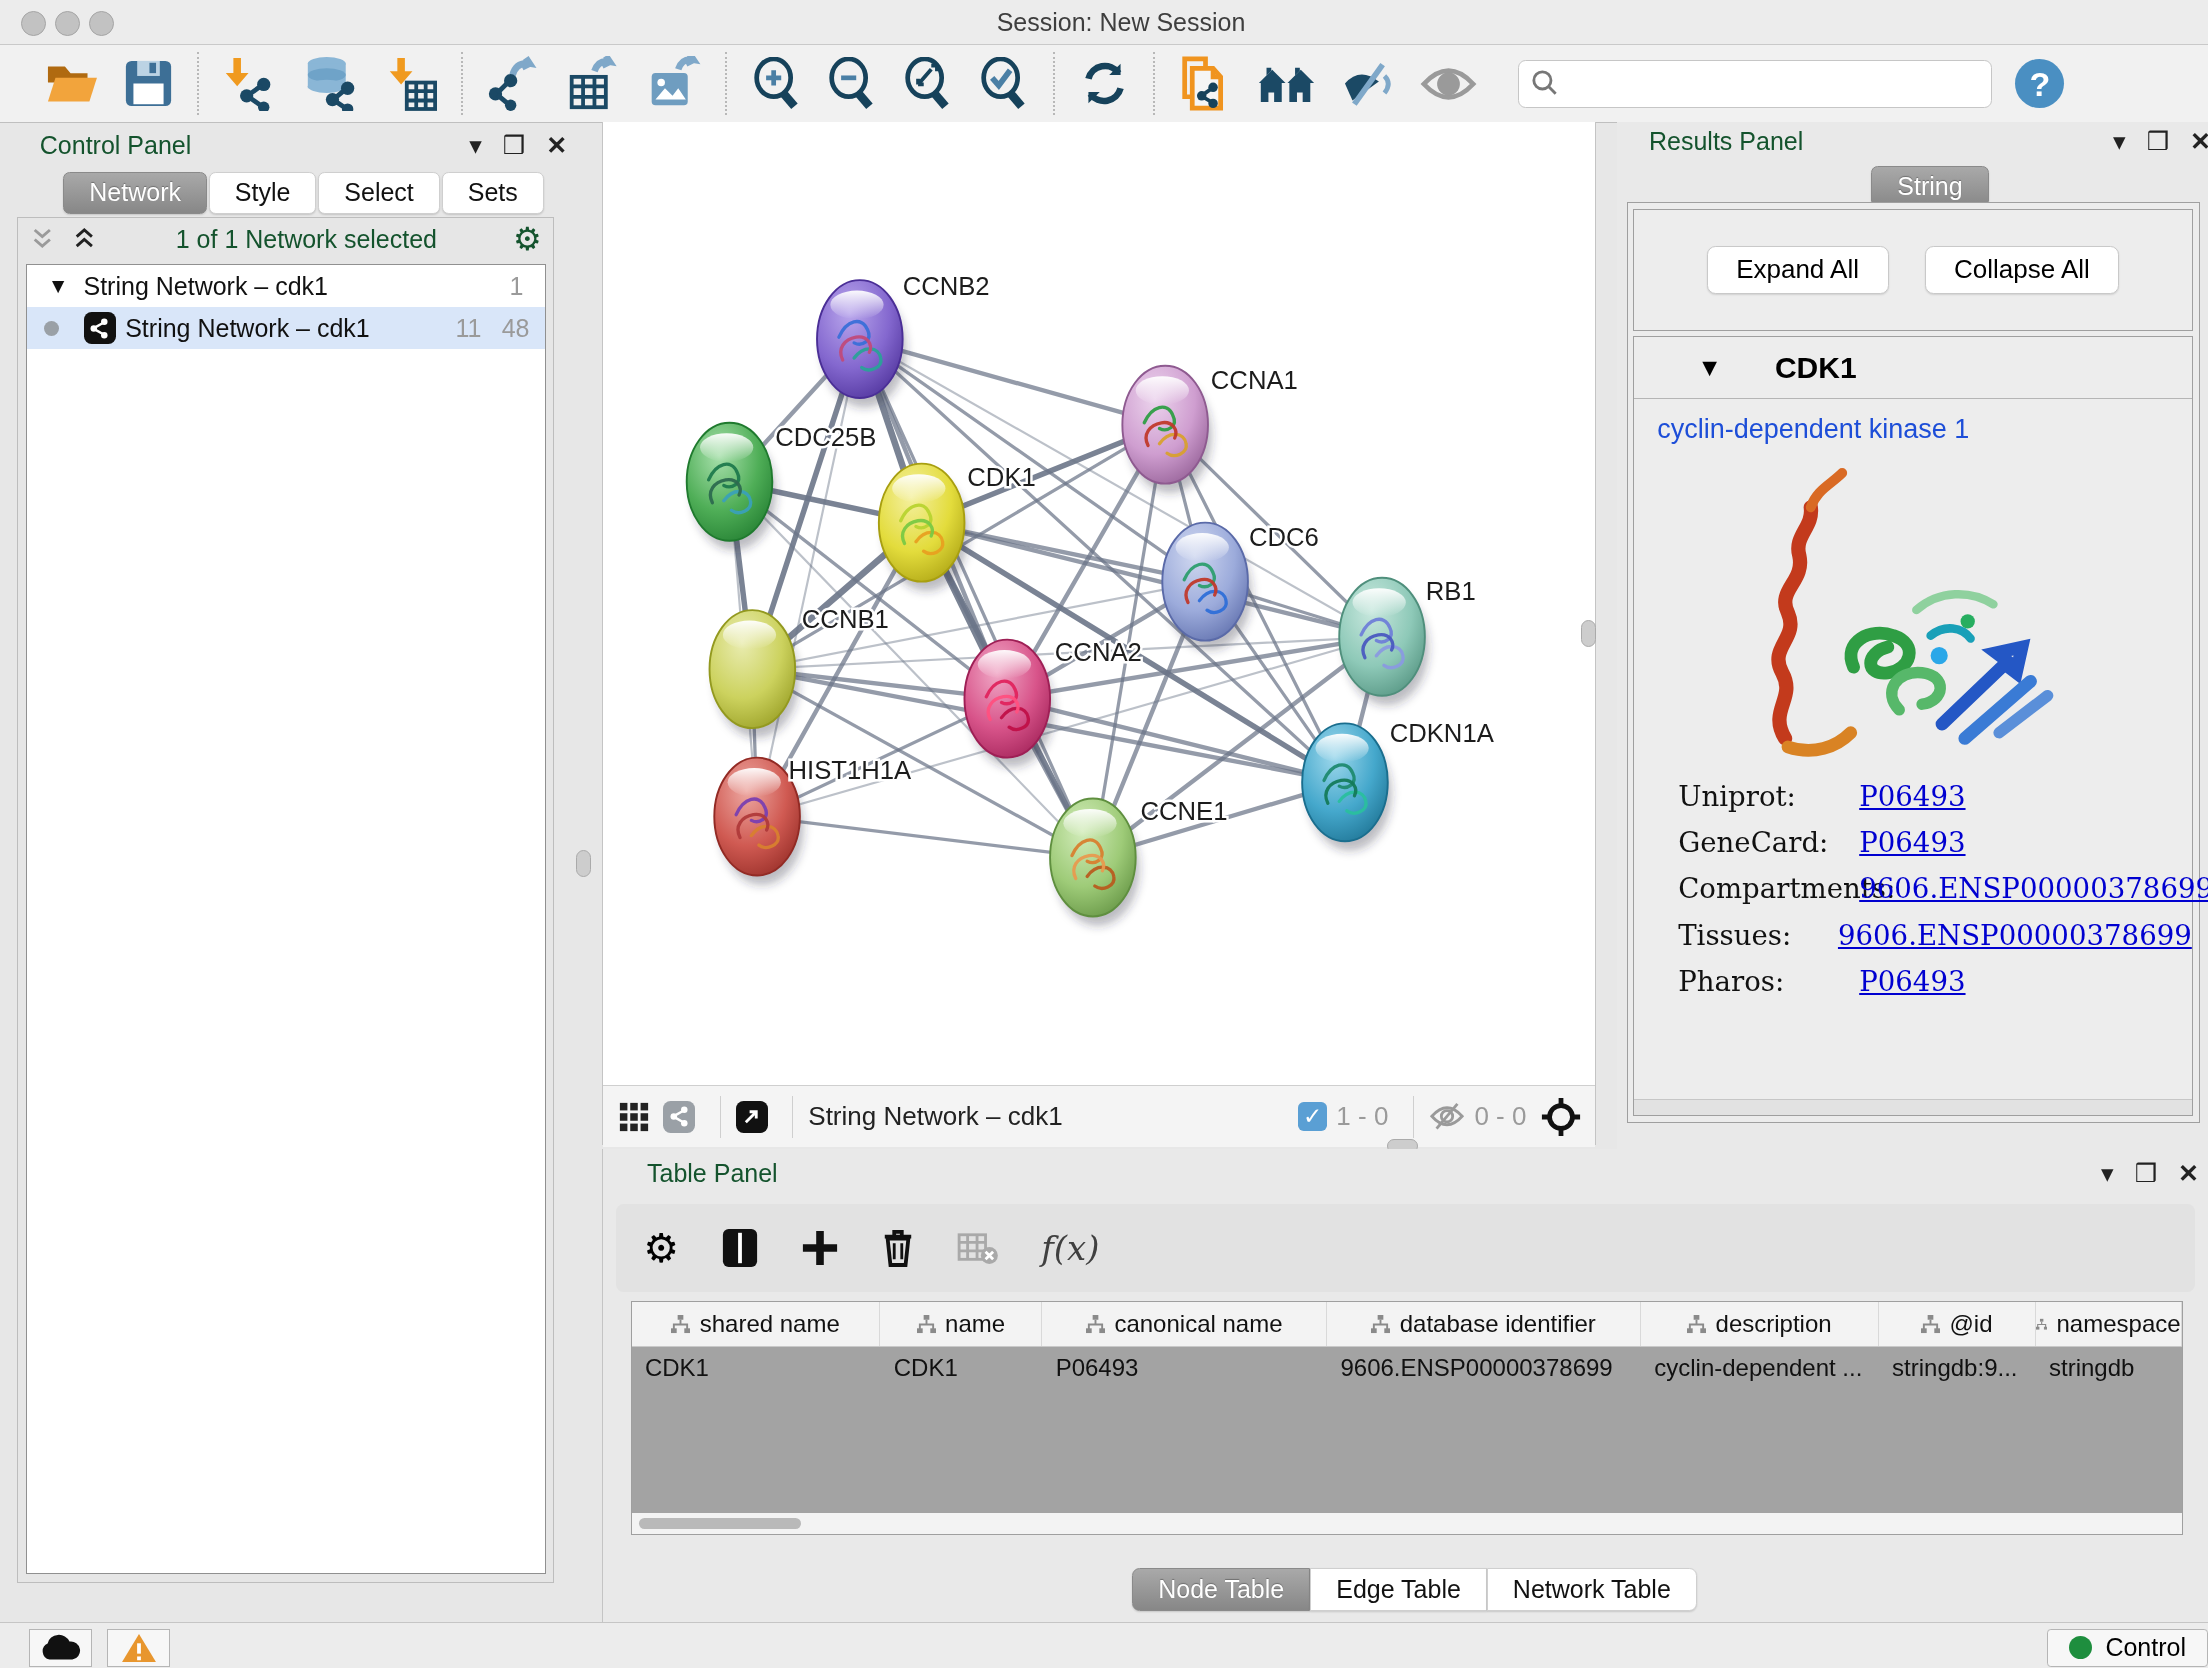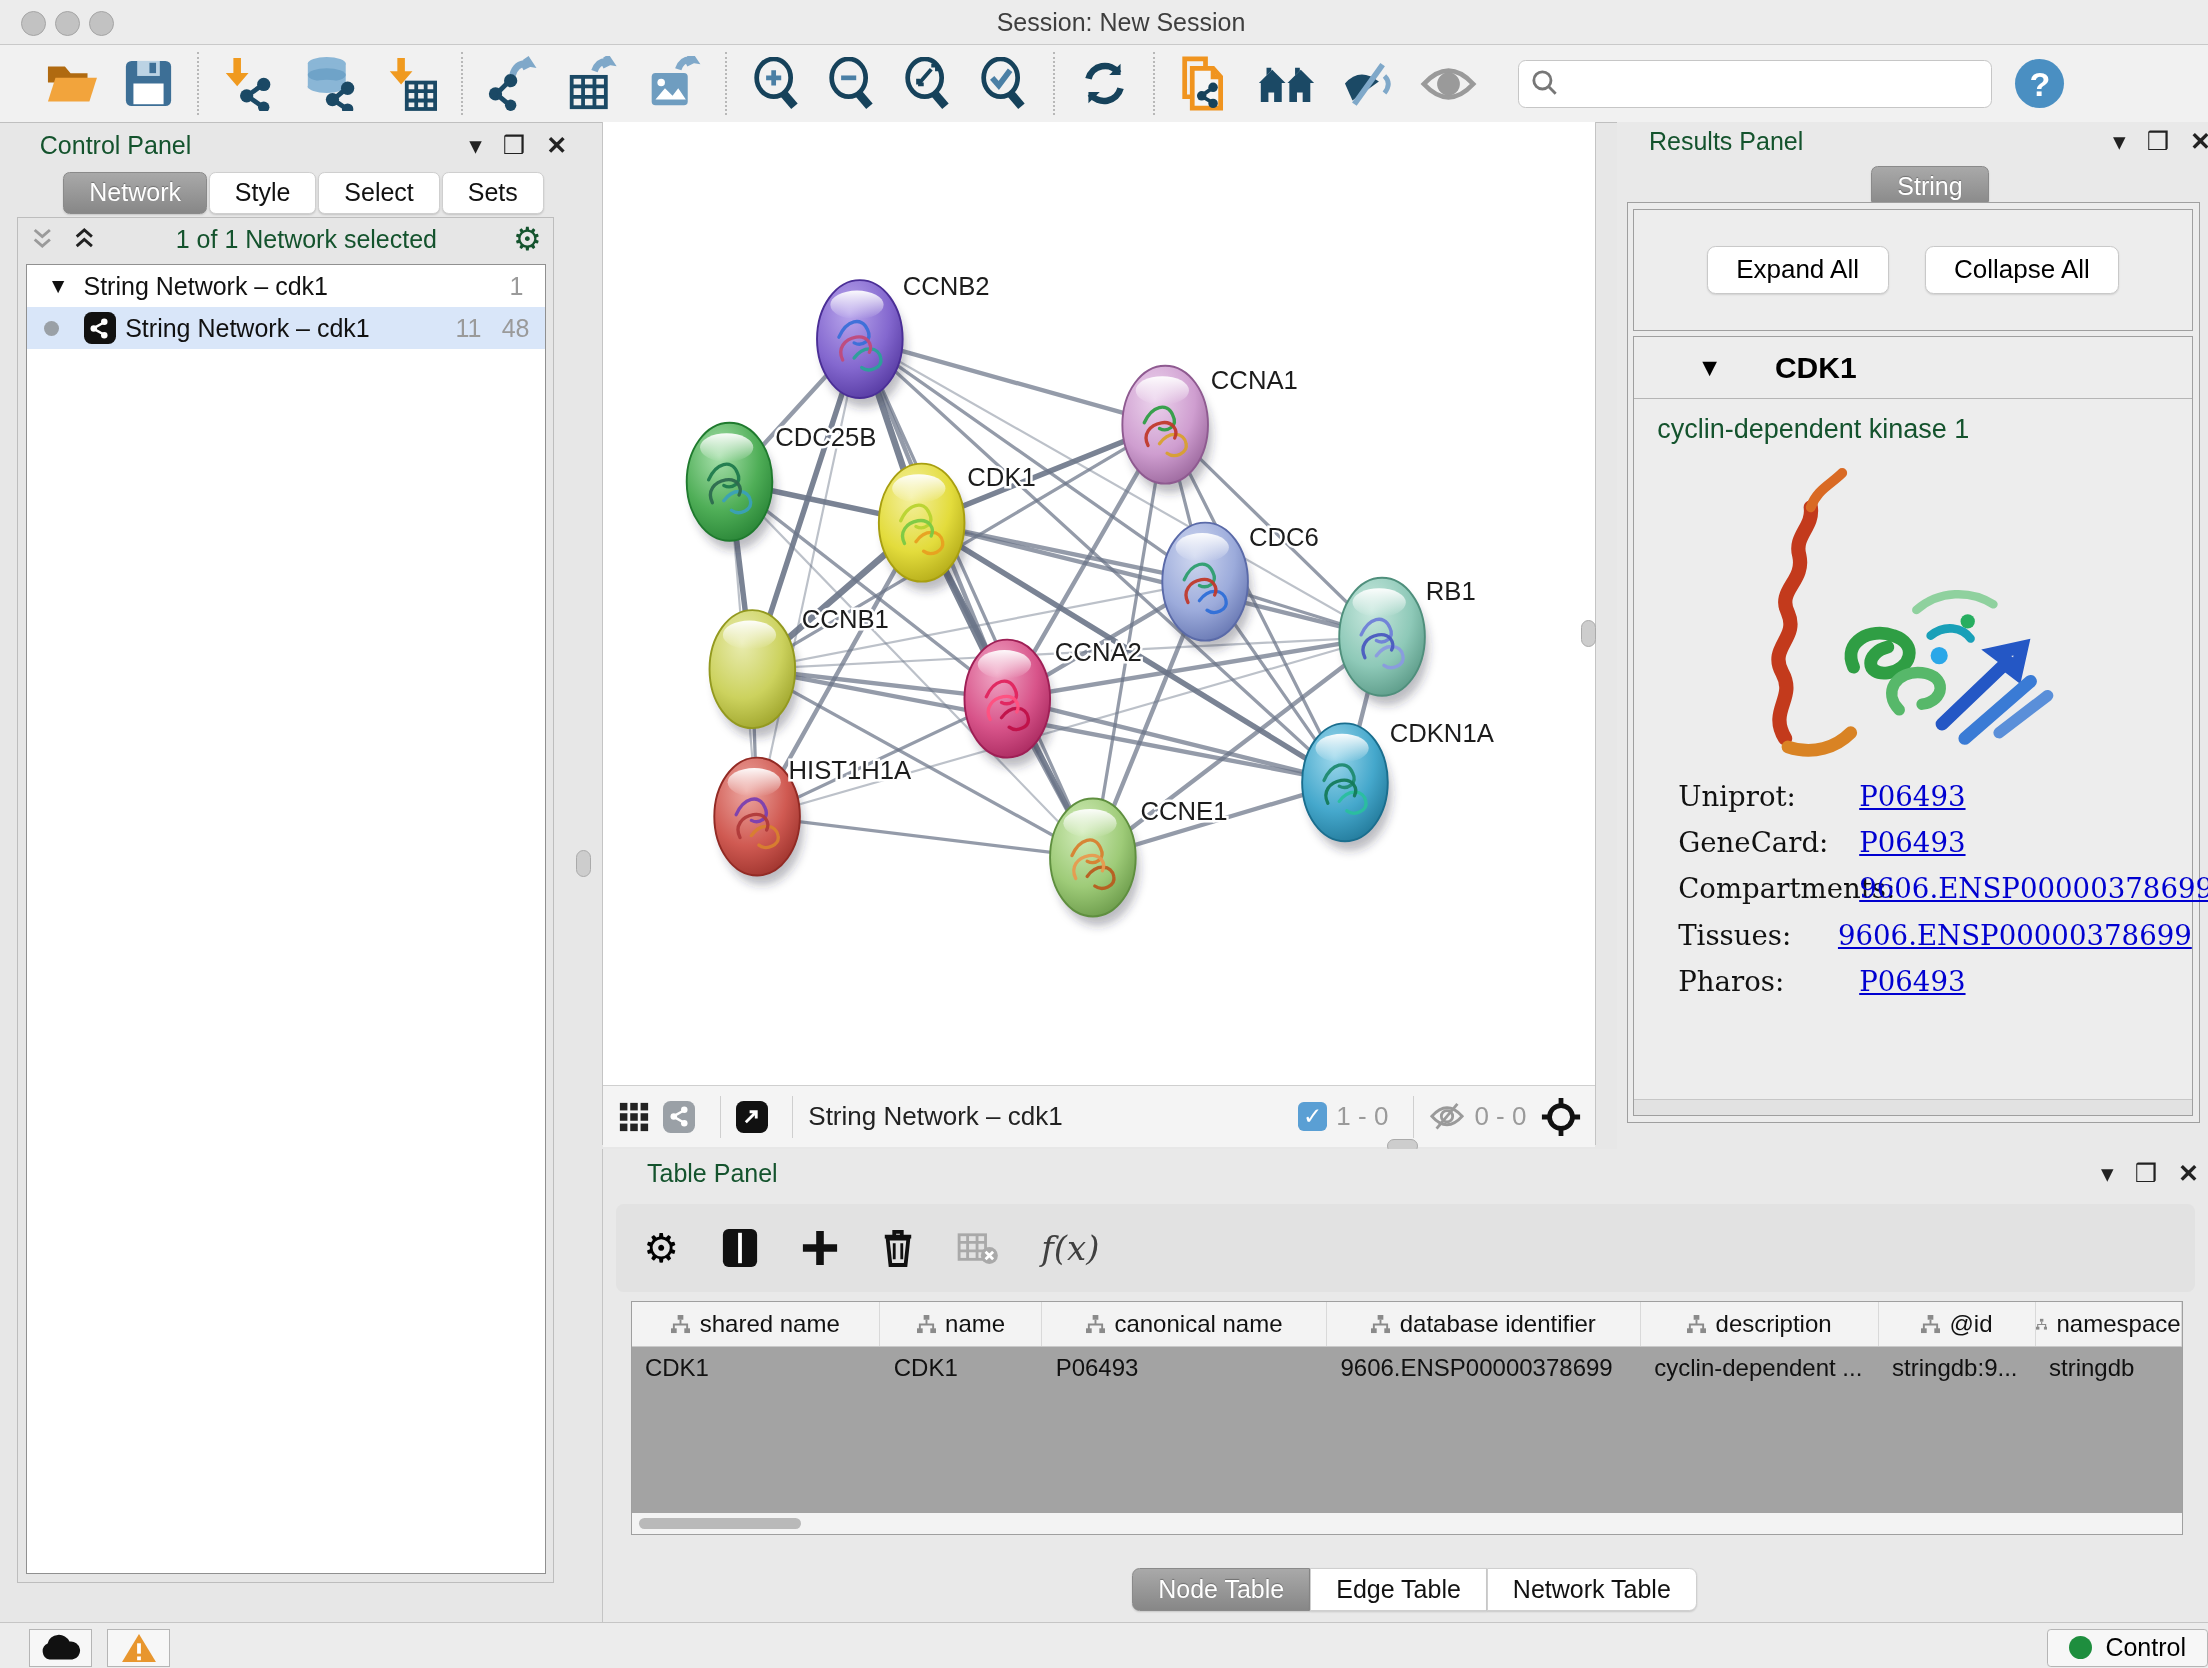--- a/index.html
+++ b/index.html
@@ -58,21 +58,21 @@
   #rp-tab-row{text-align:center;margin-top:5.7px;}
   #rp-container{position:absolute;left:9.5px;top:80px;width:571px;height:919px;border:1px solid #9f9f9f;background:#ececec;}
   #rp-box1{position:absolute;left:5.7px;top:5.7px;right:5.7px;height:120px;border:1px solid #9f9f9f;background:#ededed;
            display:flex;align-items:center;justify-content:center;gap:36px;}
   .rp-btn{font-size:26px;padding:7.6px 28.5px;background:#fff;border:1px solid #c9c9c9;border-radius:8.6px;
           box-shadow:0 1px 1.9px rgba(0,0,0,.12);cursor:pointer;font-family:"Liberation Sans",sans-serif;}
   #rp-box2{position:absolute;left:5.7px;top:133px;right:5.7px;bottom:5.7px;border:1px solid #9f9f9f;background:#ededed;}
   #cdk1-head{height:61px;border-bottom:1px solid #b5b5b5;display:flex;align-items:center;}
   #cdk1-head .tri{margin-left:63px;font-size:25px;}
   #cdk1-head .nm{margin-left:53px;font-size:30px;font-weight:bold;}
-  #cdk1-desc{font-size:27px;margin:15px 0 0 23px;color:#14532d;}
+  #cdk1-desc{font-size:27px;margin:15px 0 0 23px;color:#1d4ed8;}
   #xl-title{font-family:"DejaVu Serif",serif;font-weight:bold;font-size:29.5px;margin:0 0 0 21px;}
   .xl-row{display:flex;font-family:"DejaVu Serif",serif;font-size:27.6px;margin:13.3px 0 0 44px;}
   .xl-row .lbl{width:181px;color:#111;}
   .xl-row a{color:#0000d0;text-decoration:underline;cursor:pointer;}
   #rp-hscroll{position:absolute;left:0;bottom:0;width:100%;height:15px;background:#e2e2e2;border-top:1px solid #c6c6c6;}
   
   #table-panel{left:602px;top:1149px;width:1606px;height:473px;background:#e9e9e9;border-left:1px solid #c4c4c4;}
   #tp-head{display:flex;justify-content:space-between;align-items:center;height:49px;padding:0 27px 0 27px;}
   #tp-toolbar{position:absolute;left:13.3px;top:55px;width:1579px;height:88px;background:#e2e2e2;
               border-radius:7.6px;display:flex;align-items:center;padding-left:27px;box-sizing:border-box;gap:42px;}

